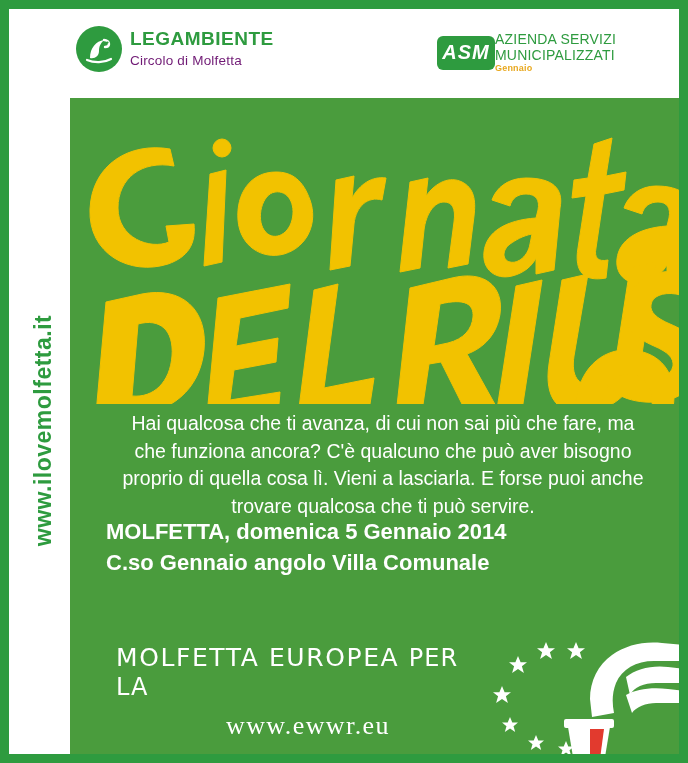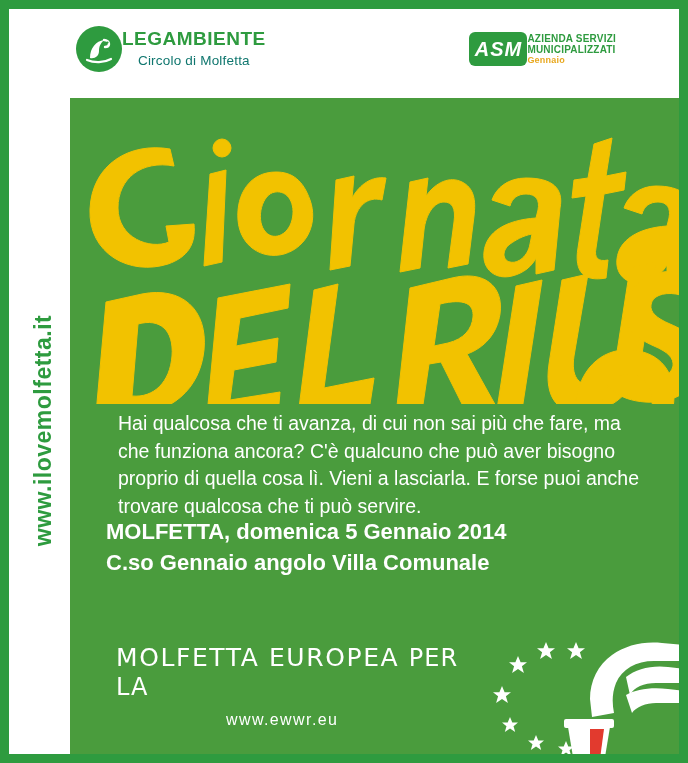--- a/index.html
+++ b/index.html
@@ -19,54 +19,54 @@
   }
   
   .header{
     position:absolute;
     left:9px;top:9px;
     width:670px;height:80px;
     background:#ffffff;
   }
   .logo-lega{
     position:absolute;left:58px;top:8px;
-    display:flex;align-items:center;text-align:center;
+    display:flex;align-items:center;gap:8px;
   }
   .lega-mark{
     width:46px;height:46px;border-radius:50%;
     background:#2e9b3f;
     position:relative;
     flex:none;
   }
   .lega-mark svg{position:absolute;left:6px;top:6px;}
   .lega-text{line-height:1.05;}
   .lega-title{
     font-size:19px;font-weight:bold;color:#2e9b3f;
     letter-spacing:0.5px;
   }
   .lega-sub{
-    font-size:13.5px;color:#0f766e;
+    font-size:13.5px;color:#701a75;
     letter-spacing:0.2px;margin-top:5px;
   }
   .logo-asm{
     position:absolute;right:72px;top:14px;
     display:flex;align-items:center;margin-left:36px;
   }
   .asm-mark{
     width:58px;height:34px;border-radius:6px;
     background:#2e9b3f;
     color:#ffffff;
     font-size:20px;font-weight:bold;font-style:italic;
     display:flex;align-items:center;justify-content:center;
     letter-spacing:1px;
     flex:none;
   }
   .asm-text{line-height:1.12;}
   .asm-l1,.asm-l2,.asm-l3{
-    font-size:10px;font-weight:bold;color:#2e9b3f;letter-spacing:0.2px;
+    font-size:14px;font-weight:normal;color:#2e9b3f;letter-spacing:0.2px;
   }
   .asm-l4{font-size:9px;font-weight:bold;color:#e8a81f;letter-spacing:0.2px;}
   
   .side-url{
     position:absolute;
     left:9px;top:89px;
     width:52px;height:665px;
     background:#ffffff;
     display:flex;align-items:center;justify-content:center;
   }
@@ -95,21 +95,21 @@
   .title svg{display:block;}
   
   .body-text{
     position:absolute;
     left:48px;top:312px;
     width:530px;
     color:#ffffff;
     font-size:19.5px;
     line-height:1.42;
   }
-  .body-text p{margin:0;}
+  .body-text p{margin:0;text-align:center;}
   .when{
     position:absolute;
     left:36px;top:418px;
     width:540px;
     color:#ffffff;
     font-size:22px;
     font-weight:bold;
     line-height:1.42;
   }
   .when div{margin:0;}
@@ -123,22 +123,22 @@
   .ewwr-l1{
     font-size:25px;letter-spacing:1.6px;
     font-family:"DejaVu Sans", sans-serif;
   }
   .ewwr-l1 .small{font-size:24px;letter-spacing:1px;}
   .ewwr-l2{
     font-size:25px;letter-spacing:1.6px;margin-top:7px;
     font-family:"DejaVu Sans", sans-serif;
   }
   .ewwr-url{
-    font-size:16px;letter-spacing:1.4px;margin-top:10px;margin-left:110px;
-    font-family:Liberation Sans, sans-serif;
+    font-size:26px;letter-spacing:1.4px;margin-top:10px;margin-left:110px;
+    font-family:Liberation Serif, serif;
   }
   
   .emblem{
     position:absolute;
     left:370px;top:505px;
     width:250px;height:160px;
   }
   .emblem svg{display:block;}
 </style>
 </head>

